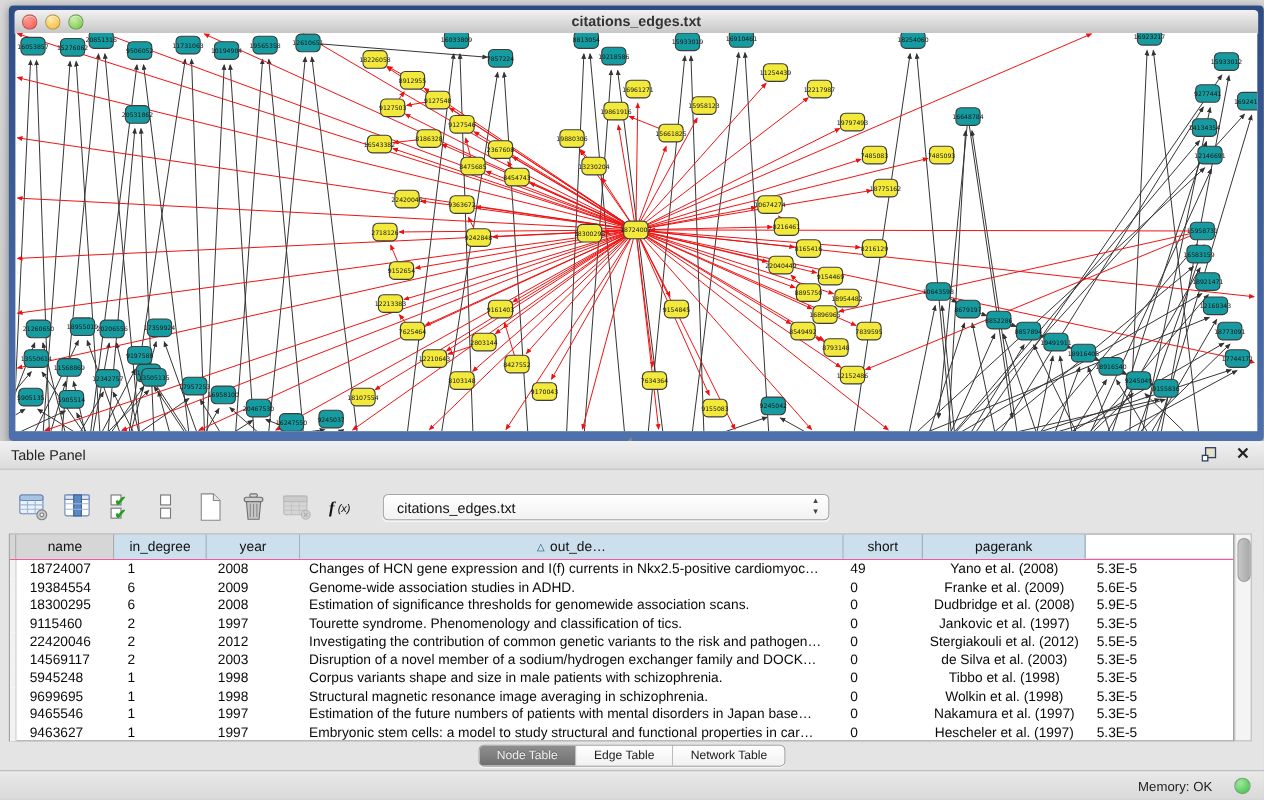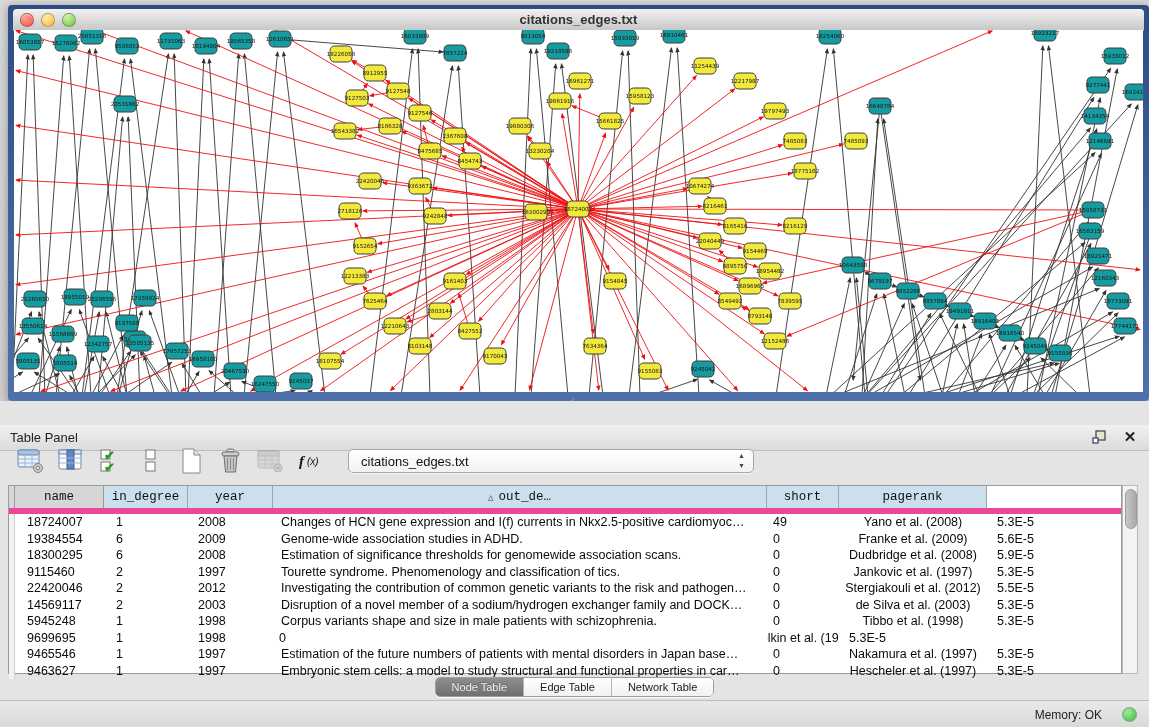--- a/index.html
+++ b/index.html
@@ -17,35 +17,35 @@
   .tl.green{background:radial-gradient(circle at 35% 30%,#c9f0a8,#6fc440);}
   .wtitle{position:absolute;left:0;right:0;text-align:center;font-size:13px;color:#333;font-weight:bold;}
   .canvas{position:absolute;left:6px;top:25px;width:1129px;height:362px;background:#fff;overflow:hidden;}
   .canvas svg{display:block;}
 
   .resize-grip{position:absolute;left:568px;top:397px;width:10px;height:8px;color:#8b8b8b;font-size:8px;line-height:8px;}
 
   
   .table-panel{position:absolute;left:0;top:401px;width:1149px;height:299px;background:#e4e4e4;}
   .panel-header{position:absolute;left:0;top:0;right:0;height:25px;background:linear-gradient(#f0f0f0,#dcdcdc);
-    border-bottom:1px solid #bdbdbd;display:flex;align-items:center;margin-top:24px;}
+    border-bottom:1px solid #bdbdbd;display:flex;align-items:center;}
   .panel-title{font-size:13px;color:#222;margin-left:10px;}
   .hdr-icons{position:absolute;right:10px;top:3px;display:flex;align-items:center;gap:12px;}
   .hdr-btn{width:18px;height:18px;display:flex;align-items:center;justify-content:center;cursor:default;}
   .close-x{font-size:15px;font-weight:bold;color:#222;line-height:18px;}
 
   .toolbar{position:absolute;left:14px;top:40px;height:40px;display:flex;align-items:center;gap:6px;}
   .tb-btn{width:34px;height:34px;display:flex;align-items:center;justify-content:center;border-radius:4px;}
   .combo{margin-left:14px;width:392px;height:22px;background:linear-gradient(#ffffff,#f2f2f2);border:1px solid #a6a6a6;
     border-radius:5px;display:flex;align-items:center;font-size:13px;color:#111;padding-left:12px;position:relative;box-shadow:0 1px 1px rgba(255,255,255,.7);}
   .combo .arrows{position:absolute;right:8px;top:1px;font-size:7px;line-height:10px;color:#444;text-align:center;}
 
   .tablewrap{position:absolute;left:8px;top:84px;width:1114px;height:189px;background:#fff;border:1px solid #9a9a9a;box-sizing:border-box;}
   .grid-row{display:grid;grid-template-columns:6px 89px 84px 85px 494px 72px 148px 120px;}
-  .thead{height:22px;border-bottom:6px solid #ec4899;font-family:Liberation Mono, monospace;}
+  .thead{height:22px;border-bottom:1px solid #ec4899;}
   .thead .hcell{font-size:12.5px;color:#111;display:flex;align-items:center;justify-content:center;
     border-right:1px solid #97a7b0;background:#cbe0ec;height:22px;box-sizing:border-box;}
   .thead .hcell.first{background:#d6d6d6;border-right:1px solid #9a9a9a;}
   .thead .stub{background:#d6d6d6;border-right:1px solid #9a9a9a;height:22px;}
   .sortglyph{font-size:9px;margin-right:5px;color:#13406b;}
   .tbody{height:165px;overflow:hidden;}
   .tbody .grid-row{height:16.5px;}
   .cell{font-size:12.5px;color:#0a0a0a;white-space:nowrap;overflow:hidden;display:flex;align-items:center;box-sizing:border-box;}
   .cell.stubc{border-right:1px solid #cfcfcf;background:#f2f2f2;}
   .c-name{padding-left:12px;}
@@ -721,20 +721,21 @@
             <div class="cell c-title">Corpus variants shape and size in male patients with schizophrenia.</div>
             <div class="cell c-out">0</div>
             <div class="cell c-short">Tibbo et al. (1998)</div>
             <div class="cell c-pr">5.3E-5</div>
           </div>
           <div class="grid-row">
             <div class="cell stubc"></div>
             <div class="cell c-name">9699695</div>
             <div class="cell c-deg">1</div>
             <div class="cell c-year">1998</div>
+            <div class="cell c-title">Structural magnetic resonance image averaging in schizophrenia.</div>
             <div class="cell c-out">0</div>
             <div class="cell c-short">Wolkin et al. (1998)</div>
             <div class="cell c-pr">5.3E-5</div>
           </div>
           <div class="grid-row">
             <div class="cell stubc"></div>
             <div class="cell c-name">9465546</div>
             <div class="cell c-deg">1</div>
             <div class="cell c-year">1997</div>
             <div class="cell c-title">Estimation of the future numbers of patients with mental disorders in Japan base…</div>

